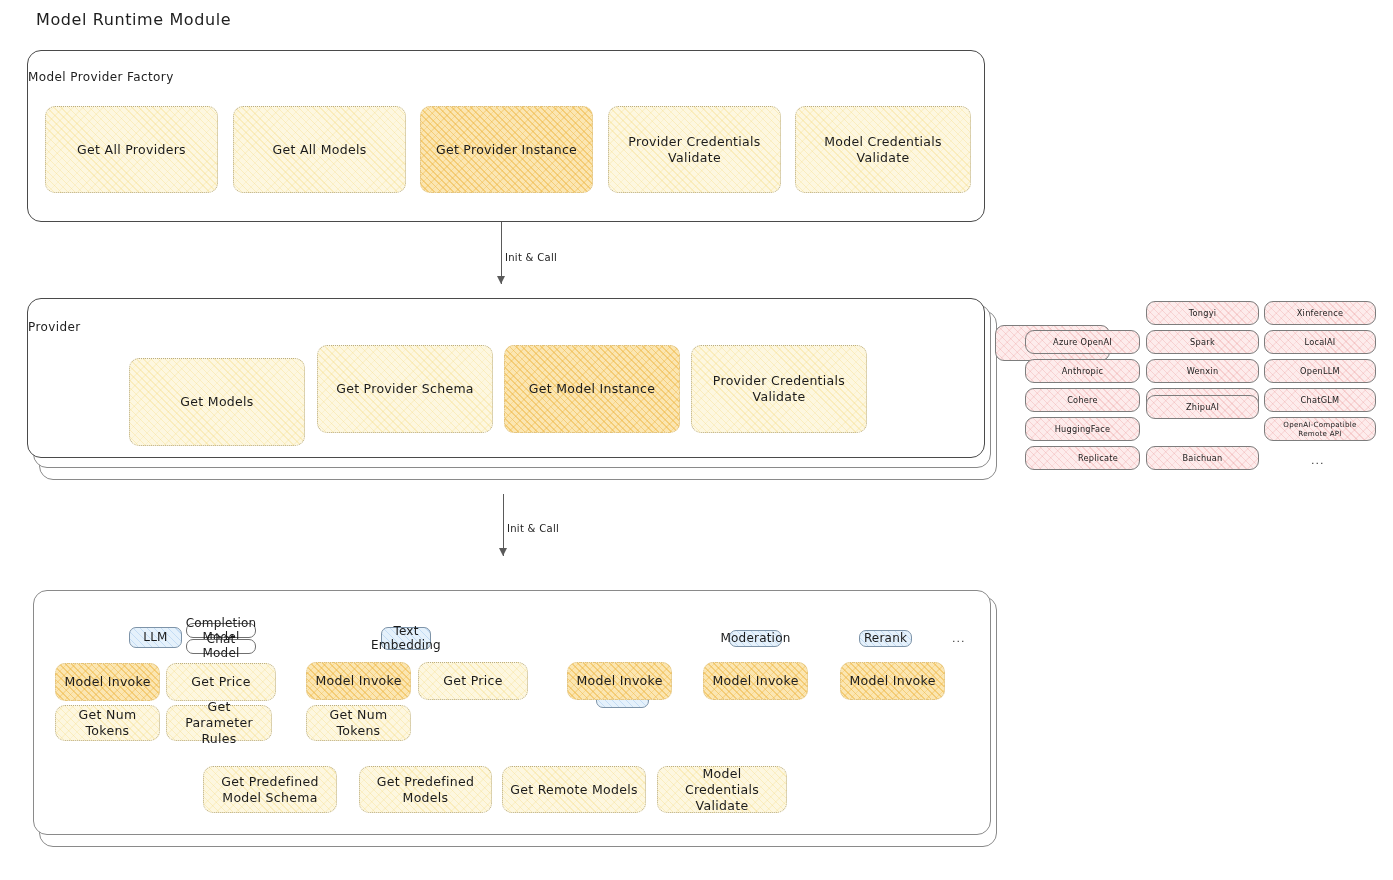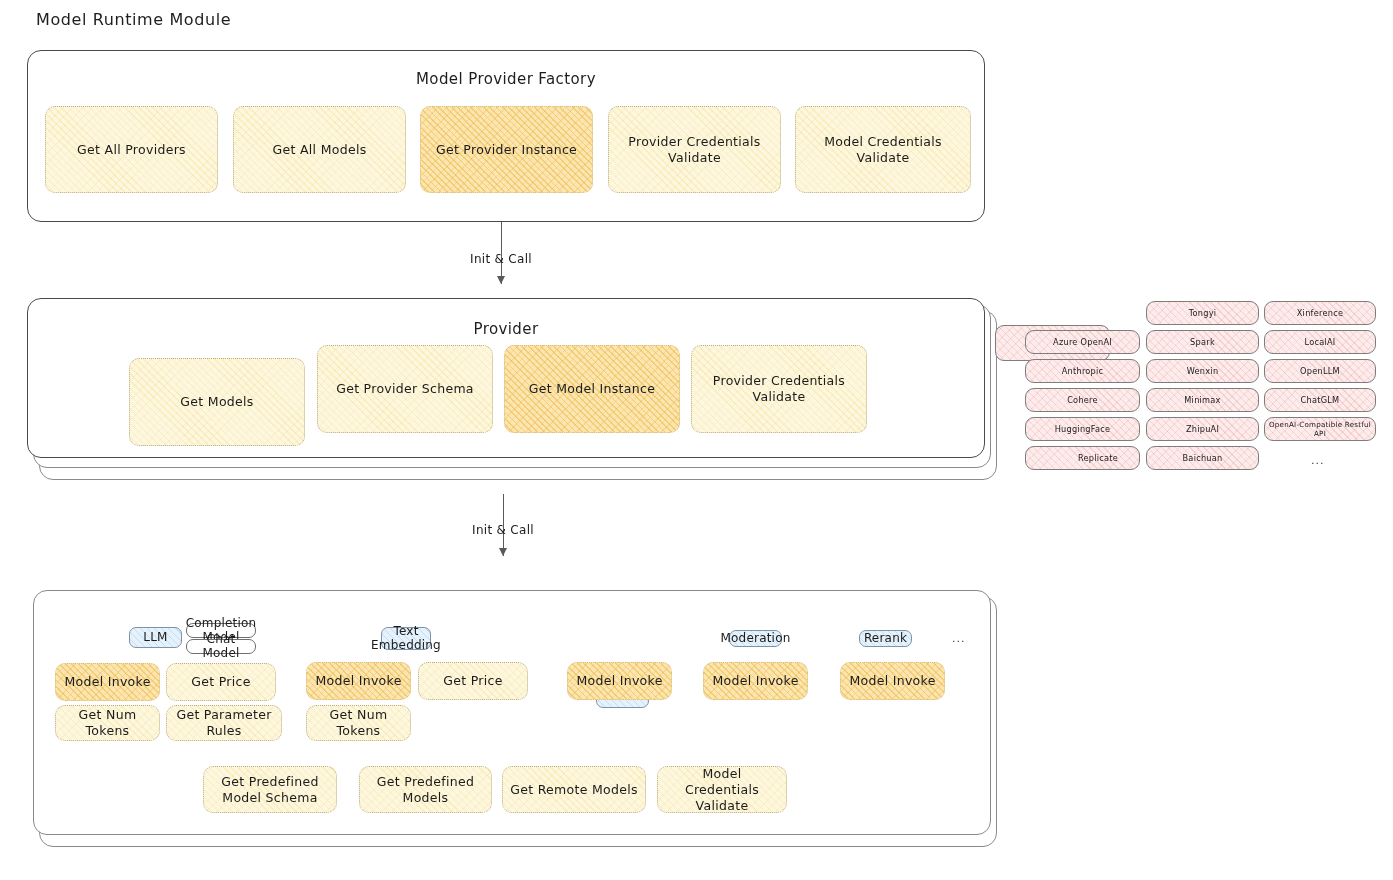--- a/index.html
+++ b/index.html
@@ -23,22 +23,22 @@
     position:absolute;background:#ffffff;
     border:1.3px solid #4a4a4a;border-radius:14px;
     box-sizing:border-box;
   }
   .panel-shadow{
     position:absolute;background:#ffffff;
     border:1.2px solid #8a8a8a;border-radius:14px;
     box-sizing:border-box;
   }
   .panel-title{
-    position:absolute;left:0;right:0;text-align:center;
-    font-size:15px;color:#1e1e1e;letter-spacing:.4px;
+    position:absolute;left:0;right:0;text-align:left;
+    font-size:12px;color:#1e1e1e;letter-spacing:.4px;
   }
 
   
   .node{
     position:absolute;box-sizing:border-box;
     border:1.1px dotted #b9ad84;border-radius:10px;
     display:flex;align-items:center;justify-content:center;
     text-align:center;line-height:1.28;
     font-size:12.5px;color:#1b1b1b;letter-spacing:.3px;
     padding:4px 6px;
@@ -91,22 +91,22 @@
   .t-white{background:#ffffff;}
 
   
   .arrow-line{position:absolute;width:1.2px;background:#5a5a5a;}
   .arrow-head{
     position:absolute;width:0;height:0;
     border-left:4.5px solid transparent;border-right:4.5px solid transparent;
     border-top:8px solid #5a5a5a;
   }
   .arrow-label{
-    position:absolute;font-size:12px;color:#1b1b1b;letter-spacing:.3px;
-    white-space:nowrap;transform:translateX(-50%);
+    position:absolute;font-size:10px;color:#1b1b1b;letter-spacing:.3px;
+    white-space:nowrap;transform:translateX(-50%);margin-left:30px;
   }
 </style>
 </head>
 <body>
 
 <div id="stage">
 
   <div class="page-title">Model Runtime Module</div>
 
   <div class="panel" style="left:27px;top:50px;width:958px;height:172px;">
@@ -144,49 +144,49 @@
     <div class="pill" style="left:1025px;top:330px;width:115px;height:24px;">Azure OpenAI</div>
     <div class="pill" style="left:1025px;top:359px;width:115px;height:24px;">Anthropic</div>
     <div class="pill" style="left:1025px;top:388px;width:115px;height:24px;">Cohere</div>
     <div class="pill" style="left:1025px;top:417px;width:115px;height:24px;">HuggingFace</div>
     <div class="pill" style="left:1025px;top:446px;width:115px;height:24px;padding-left:34px;">Replicate</div>
 
     <div class="pill" style="left:1146px;top:301px;width:113px;height:24px;">Tongyi</div>
     <div class="pill" style="left:1146px;top:330px;width:113px;height:24px;">Spark</div>
     <div class="pill" style="left:1146px;top:359px;width:113px;height:24px;">Wenxin</div>
     <div class="pill" style="left:1146px;top:388px;width:113px;height:24px;">Minimax</div>
-    <div class="pill" style="left:1146px;top:417px;width:113px;height:24px;">ZhipuAI</div>
+    <div class="pill" style="left:1146px;top:395px;width:113px;height:24px;">ZhipuAI</div>
     <div class="pill" style="left:1146px;top:446px;width:113px;height:24px;">Baichuan</div>
 
     <div class="pill" style="left:1264px;top:301px;width:112px;height:24px;">Xinference</div>
     <div class="pill" style="left:1264px;top:330px;width:112px;height:24px;">LocalAI</div>
     <div class="pill" style="left:1264px;top:359px;width:112px;height:24px;">OpenLLM</div>
     <div class="pill" style="left:1264px;top:388px;width:112px;height:24px;">ChatGLM</div>
-    <div class="pill" style="left:1264px;top:417px;width:112px;height:24px;font-size:7.1px;">OpenAI-Compatible Restful API</div>
+    <div class="pill" style="left:1264px;top:417px;width:112px;height:24px;font-size:7.1px;">OpenAI-Compatible Remote API</div>
     <div class="ellipsis-dots" style="left:1311px;top:454px;">...</div>
   </div>
 
   <div>
     <div class="arrow-line" style="left:503px;top:494px;height:62px;"></div>
     <div class="arrow-head" style="left:499px;top:548px;"></div>
     <div class="arrow-label" style="left:503px;top:523px;">Init &amp; Call</div>
   </div>
 
   <div class="panel-shadow" style="left:39px;top:596px;width:958px;height:251px;"></div>
   <div class="panel-shadow" style="left:33px;top:590px;width:958px;height:245px;"></div>
 
   <div>
     <div class="tag t-blue" style="left:129px;top:627px;width:53px;height:21px;">LLM</div>
     <div class="tag t-white" style="left:186px;top:623px;width:70px;height:15px;">Completion Model</div>
     <div class="tag t-white" style="left:186px;top:639px;width:70px;height:15px;">Chat Model</div>
 
     <div class="node n-strong" style="left:55px;top:663px;width:105px;height:38px;">Model Invoke</div>
     <div class="node n-light" style="left:166px;top:663px;width:110px;height:38px;">Get Price</div>
     <div class="node n-light" style="left:55px;top:705px;width:105px;height:36px;">Get Num Tokens</div>
-    <div class="node n-light" style="left:166px;top:705px;width:116px;height:36px;text-align:center;">Get Parameter Rules</div>
+    <div class="node n-light" style="left:166px;top:705px;width:106px;height:36px;text-align:center;">Get Parameter Rules</div>
   </div>
 
   <div>
     <div class="tag t-blue" style="left:381px;top:627px;width:50px;height:23px;">Text Embedding</div>
     <div class="node n-strong" style="left:306px;top:662px;width:105px;height:38px;">Model Invoke</div>
     <div class="node n-light" style="left:418px;top:662px;width:110px;height:38px;">Get Price</div>
     <div class="node n-light" style="left:306px;top:705px;width:105px;height:36px;">Get Num Tokens</div>
   </div>
 
   <div>

